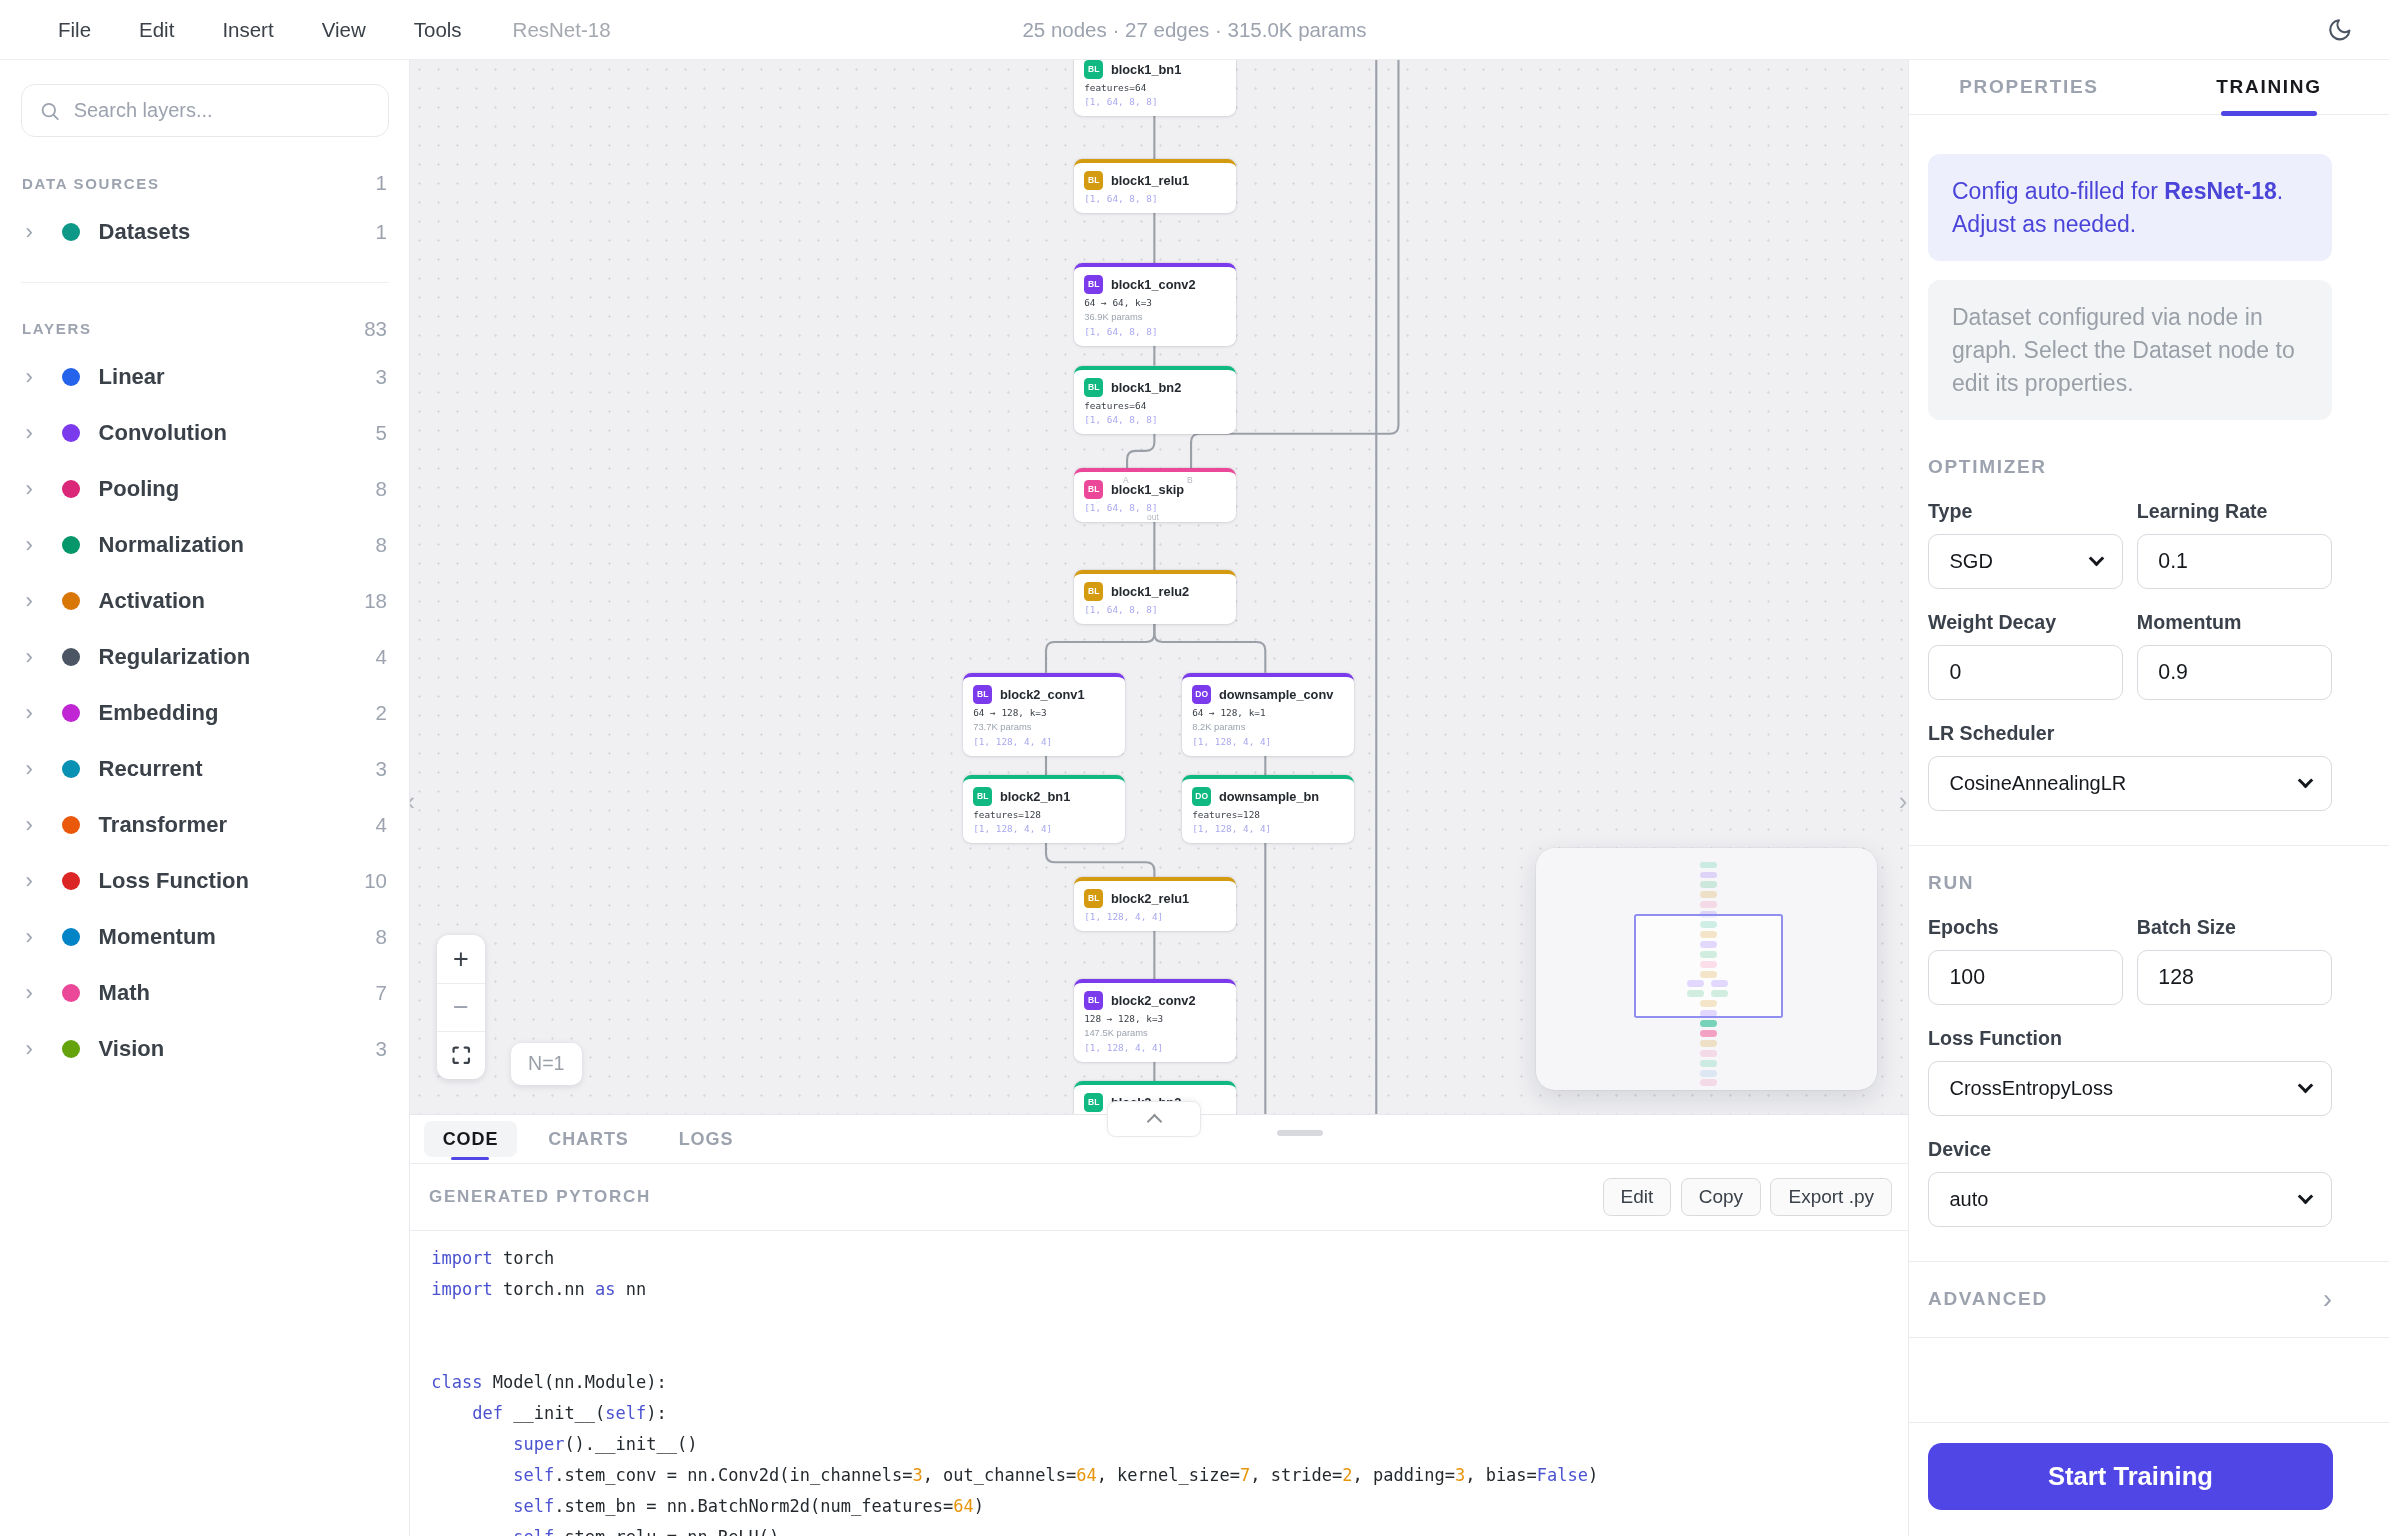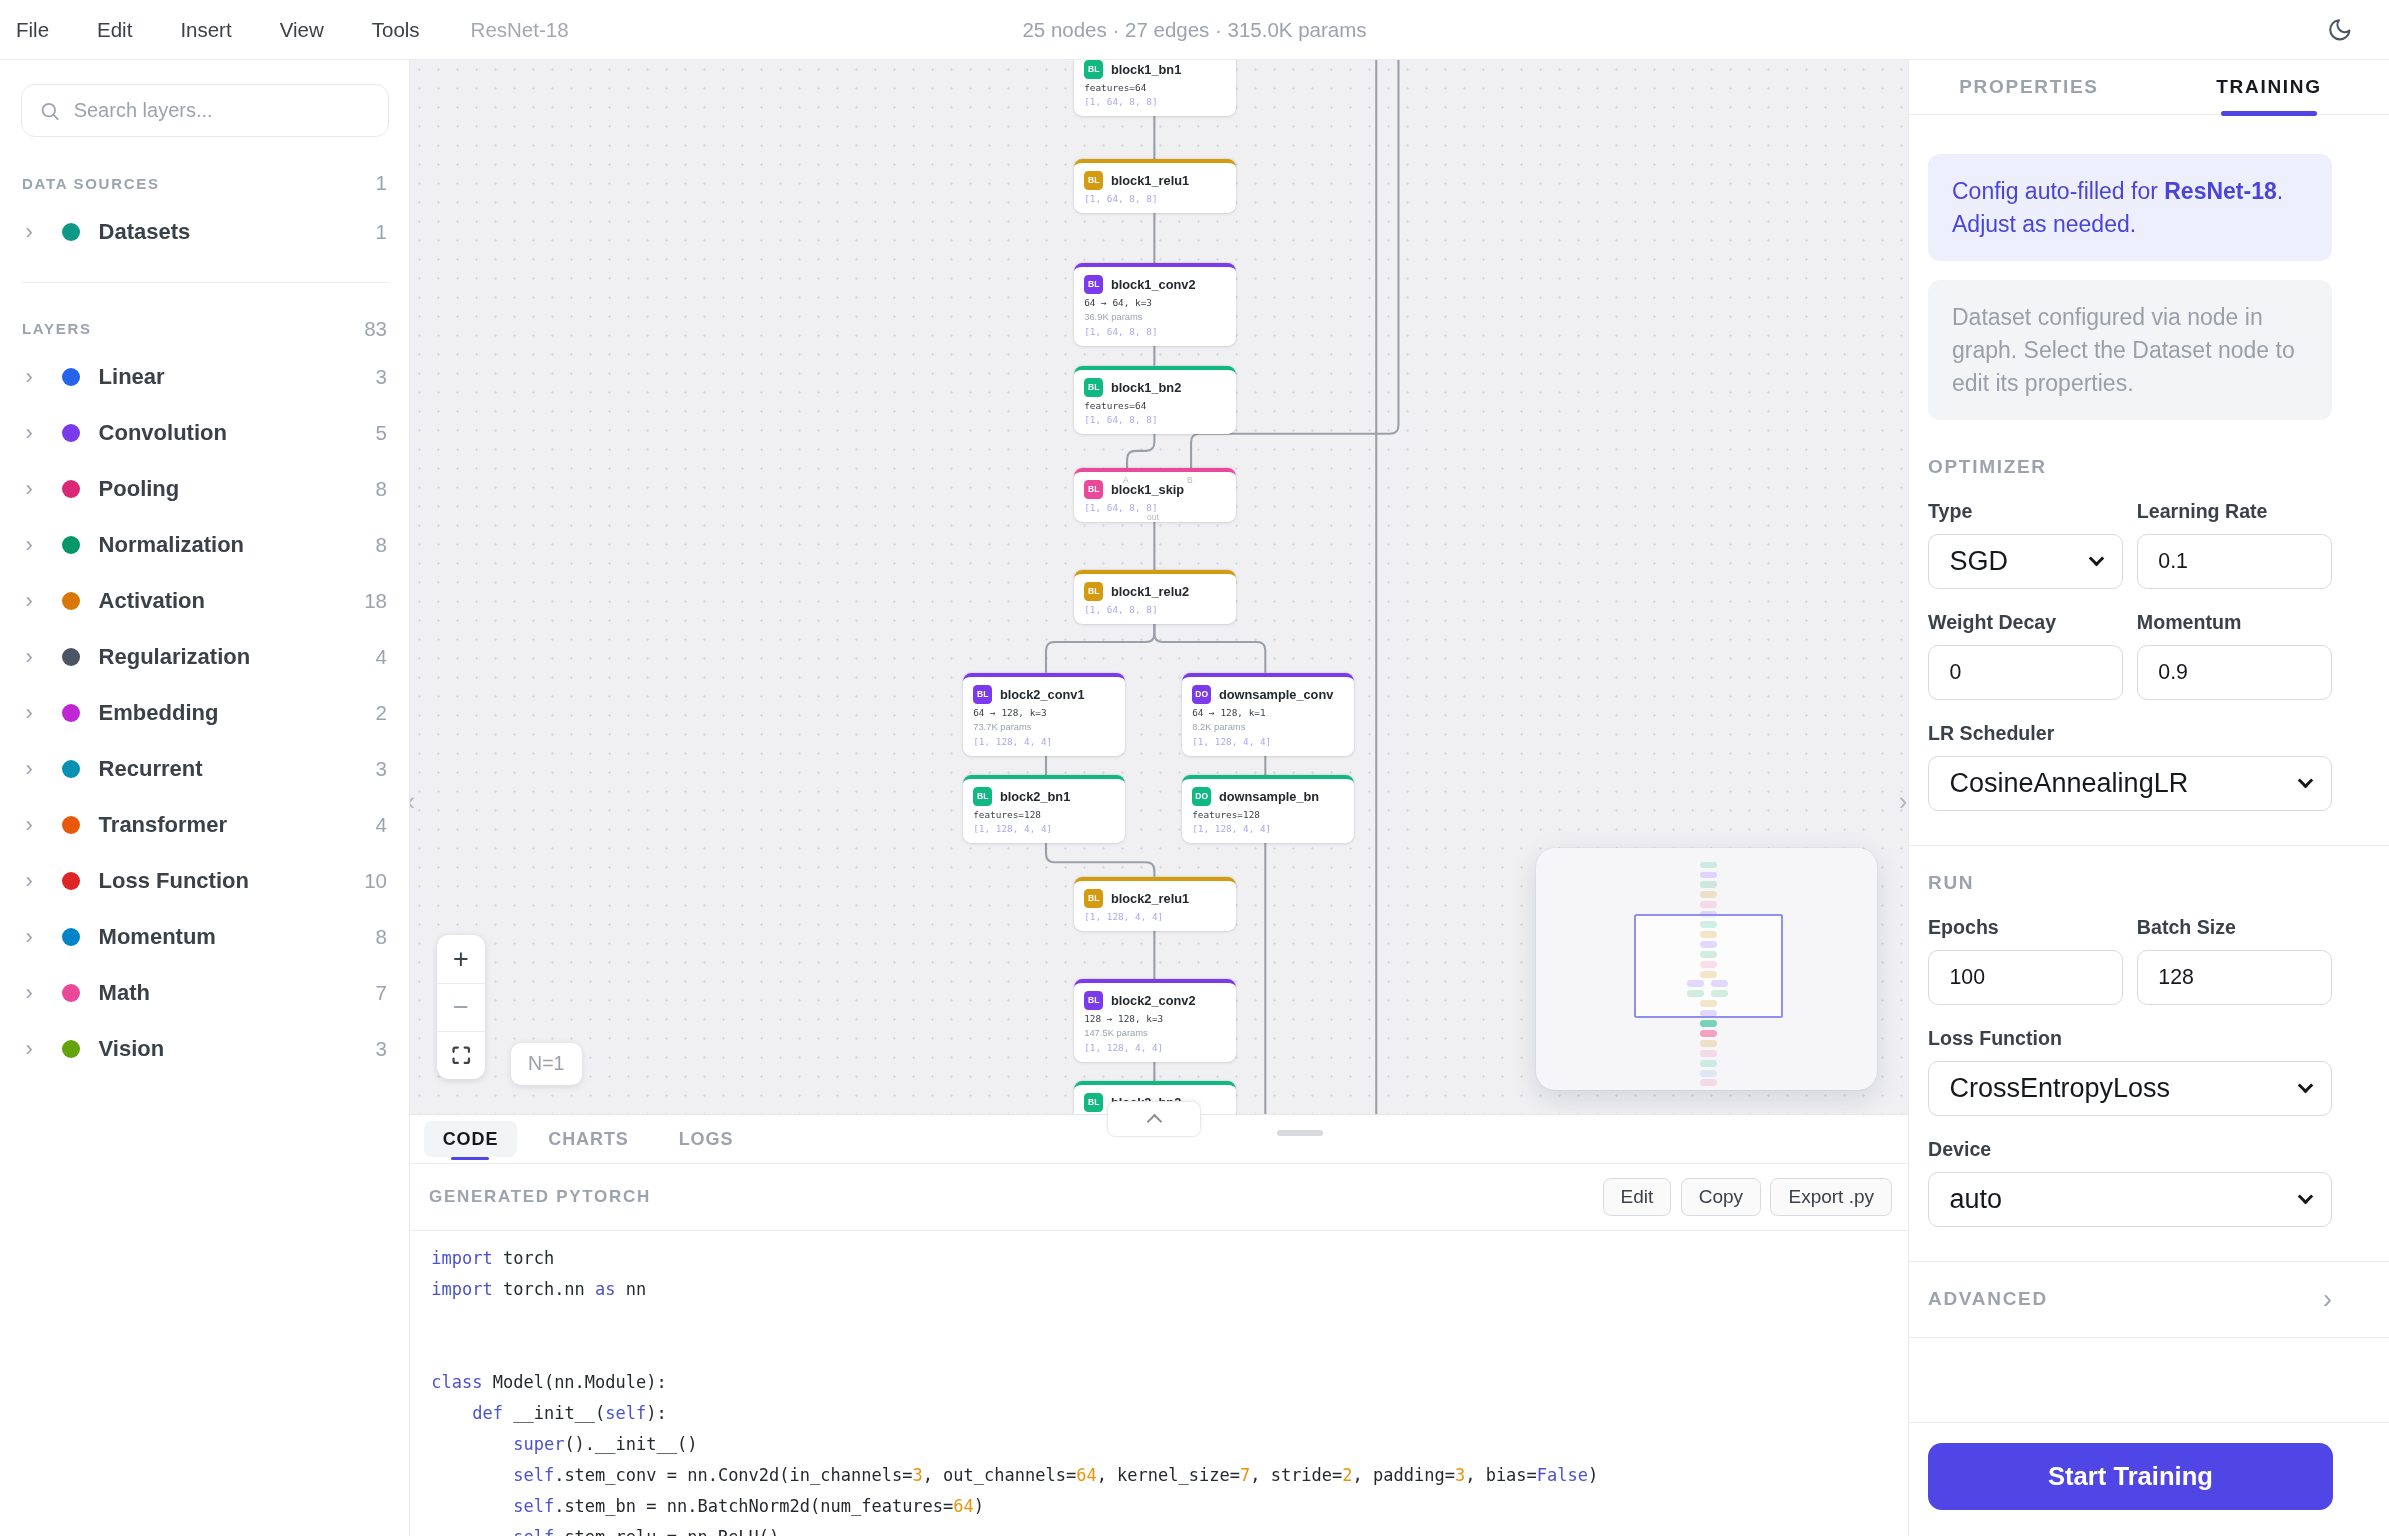--- a/index.html
+++ b/index.html
@@ -3,21 +3,21 @@
 <meta charset="utf-8">
 <style>
   * { margin:0; padding:0; box-sizing:border-box; }
   html,body { background:#fff; }
   .app { position:relative; width:2389px; height:1536px; background:#fff;
          font-family:"Liberation Sans", sans-serif; overflow:hidden; color:#3a4149; }
 
   
   .menubar { position:absolute; left:0; top:0; width:2389px; height:60px; background:#fff;
              border-bottom:0.9px solid #ededf0; display:flex; align-items:center; z-index:60; }
-  .menus { display:flex; align-items:center; gap:48px; padding-left:16px; }
+  .menus { display:flex; align-items:center; gap:48px; padding-left:58px; }
   .menu-item { font-size:20.5px; color:#3a4149; cursor:default; }
   .doc-title { margin-left:51px; font-size:20.5px; color:#a4a8af; }
   .graph-stats { position:absolute; left:50%; top:50%; transform:translate(-50%,-50%);
                  font-size:20.5px; color:#9ca3af; white-space:nowrap; }
   .theme-toggle { position:absolute; right:32px; top:12.8px; width:34px; height:34px;
                   display:flex; align-items:center; justify-content:center; }
 
   
   .sidebar { position:absolute; left:0; top:60px; width:410px; height:1476px; background:#fff;
              border-right:0.9px solid #e8e9ec; z-index:50; }
@@ -113,21 +113,21 @@
   .notice-config { background:#edeffd; color:#4a44d8;margin-top:8px; }
   .notice-config b { font-weight:700; }
   .notice-dataset { background:#f3f4f6; color:#9aa0a8; margin-top:19px; }
   .rp-section { margin-top:36px; font-size:19px; font-weight:700; letter-spacing:1.7px; color:#9ca3af; }
   .field-grid { display:grid; grid-template-columns:1fr 1fr; column-gap:13.7px; }
   .field-label { font-size:19.6px; font-weight:600; color:#3a414b; margin:22px 0 11px; }
   .tinput { width:100%; height:55px; border:1.5px solid #d6d9de; border-radius:10.2px; padding:0 20.5px;
             font-size:21.3px; color:#15181c; font-family:"Liberation Sans",sans-serif; background:#fff; outline:none; }
   .tselect { width:100%; height:55px; border:1.5px solid #d6d9de; border-radius:10.2px; padding:0 20.5px;
              display:flex; align-items:center; justify-content:space-between; cursor:pointer; background:#fff; }
-  .tselect .val { font-size:27px; color:#15181c; }
+  .tselect .val { font-size:20px; color:#15181c; }
   .chev-down { width:11px; height:11px; border-right:3px solid #14171c; border-bottom:3px solid #14171c;
                transform:rotate(45deg); margin-top:-6px; flex:none; }
   .rp-divider { border-top:0.9px solid #ececf0; margin:34px -57px 0 -19px; }
   .advanced-row { display:flex; align-items:center; justify-content:space-between; margin-top:24px; cursor:pointer; }
   .advanced-chev { font-size:27px; color:#9ca3af; line-height:1; }
   .rp-bottom-divider { position:absolute; left:0; right:0; bottom:113px; border-top:0.9px solid #ececf0; }
   .start-btn { position:absolute; left:19px; bottom:25.6px; width:405px; height:67px; background:#4f46e5;
                border:none; border-radius:13.7px; color:#fff; font-size:25.6px; font-weight:700;
                font-family:"Liberation Sans",sans-serif; cursor:pointer; }
 </style>

